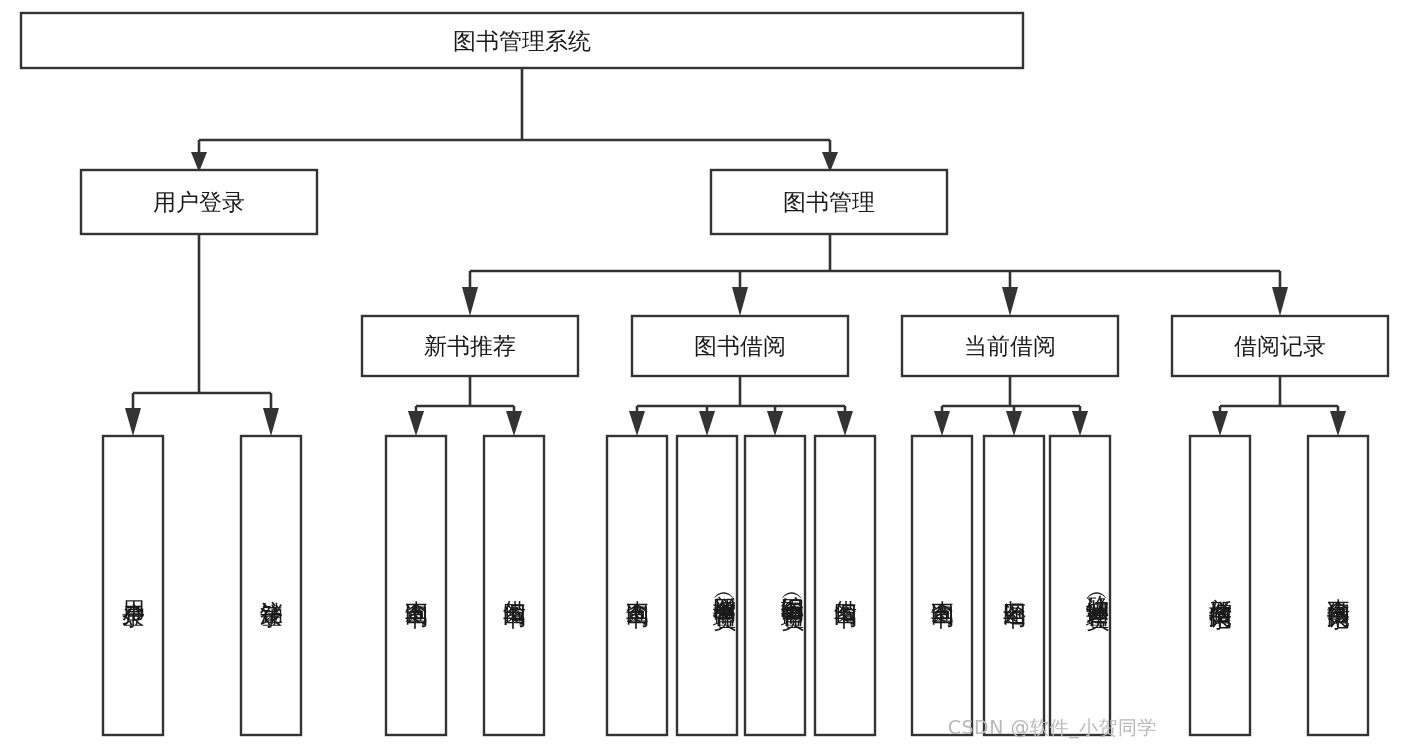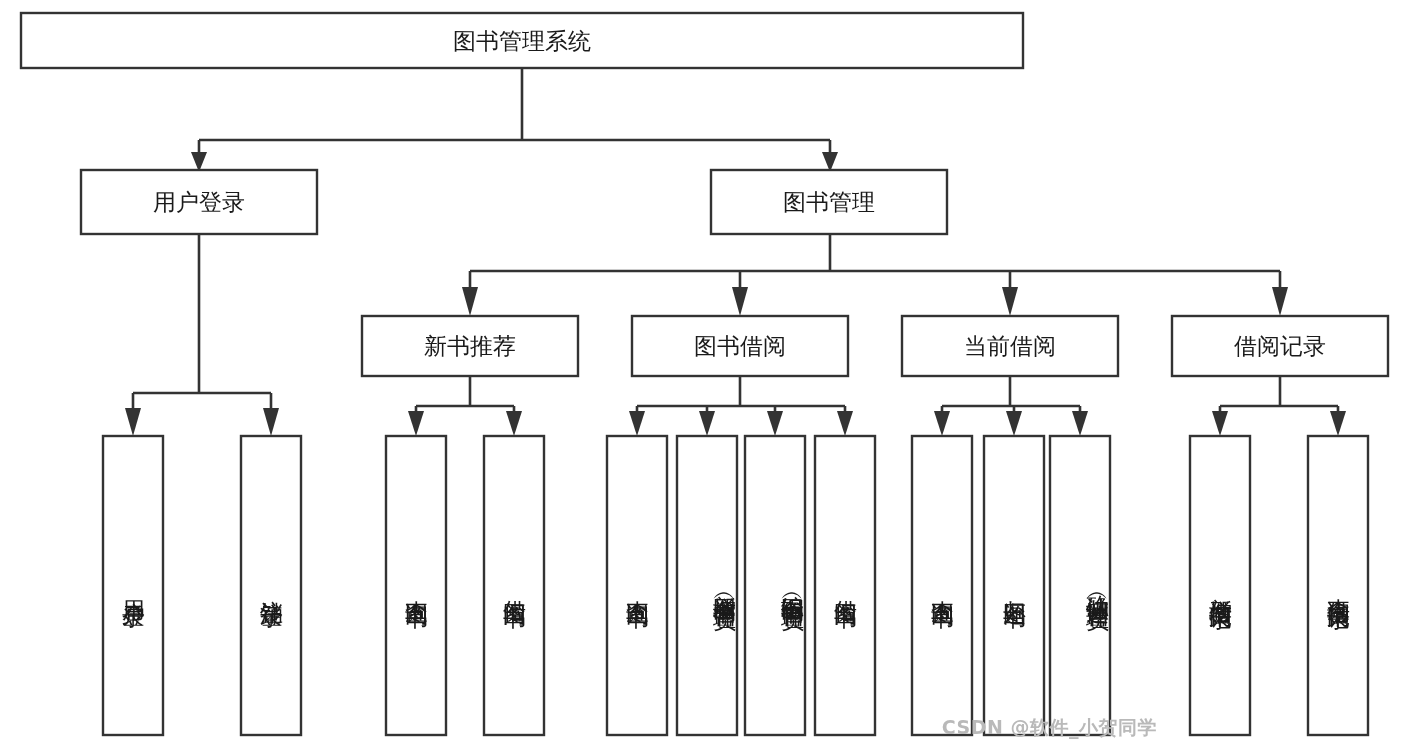--- a/index.html
+++ b/index.html
@@ -63,21 +63,20 @@
   }
   .watermark {
     position: absolute;
     right: 8px;
     bottom: 6px;
     font-family: "DejaVu Sans", "Liberation Sans", sans-serif;
     font-size: 19px;
     color: #b9b9b9;
     letter-spacing: 0.5px;
     white-space: nowrap;
-    font-weight: bold;
   }
 </style>
 </head>
 <body>
 
 <div id="diagram-root">
 
   <svg class="canvas" viewBox="0 0 1405 747" xmlns="http://www.w3.org/2000/svg">
 
     <g>

